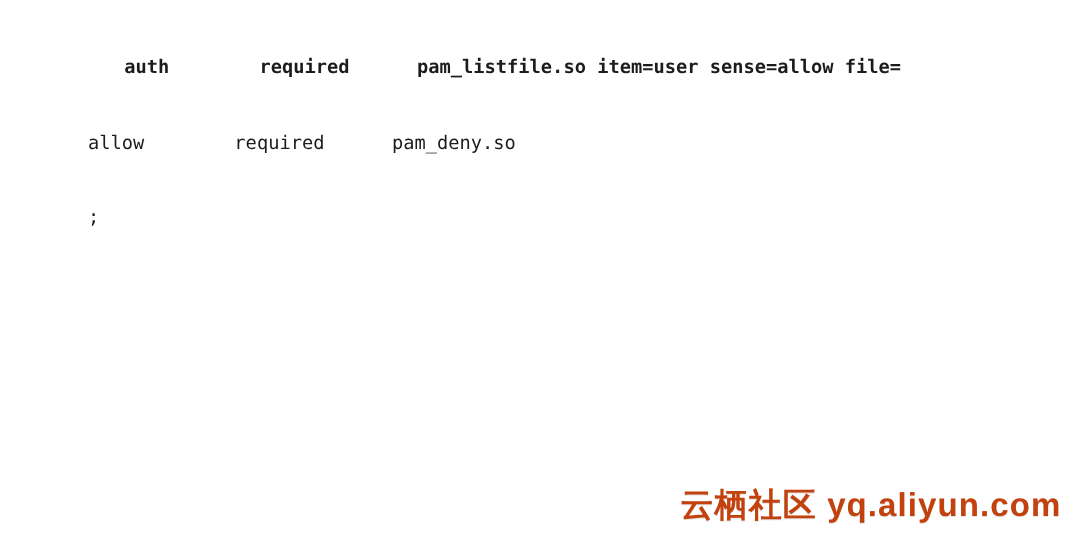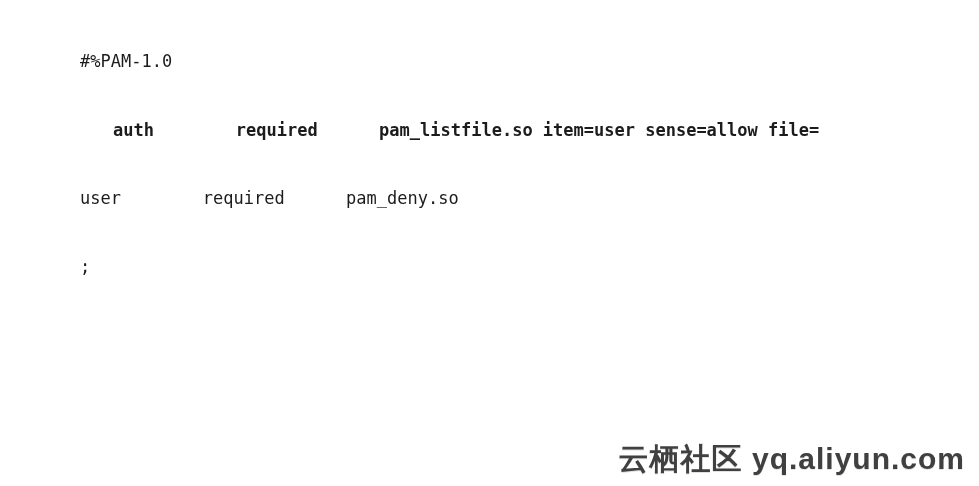--- a/index.html
+++ b/index.html
@@ -31,32 +31,31 @@
     margin-left: 33px;
   }
   .watermark {
     position: absolute;
     right: 14px;
     bottom: 6px;
     font-family: "Liberation Sans", "DejaVu Sans", sans-serif;
     font-size: 30px;
     font-weight: bold;
     letter-spacing: 1px;
-    color: #404040;
+    color: #c2410c;
     text-shadow: 0 1px 0 #e2e2e2;
     user-select: none;
   }
 </style>
 </head>
 <body>
 
 <div class="listing">
-  <div class="line">#%PAM-1.0</div>
   <div class="line bold">auth        required      pam_listfile.so item=user sense=allow file=</div>
-  <div class="line">user        required      pam_deny.so</div>
+  <div class="line">allow        required      pam_deny.so</div>
   <div class="line">;</div>
   
   
   
   
   
   
   
   
   

